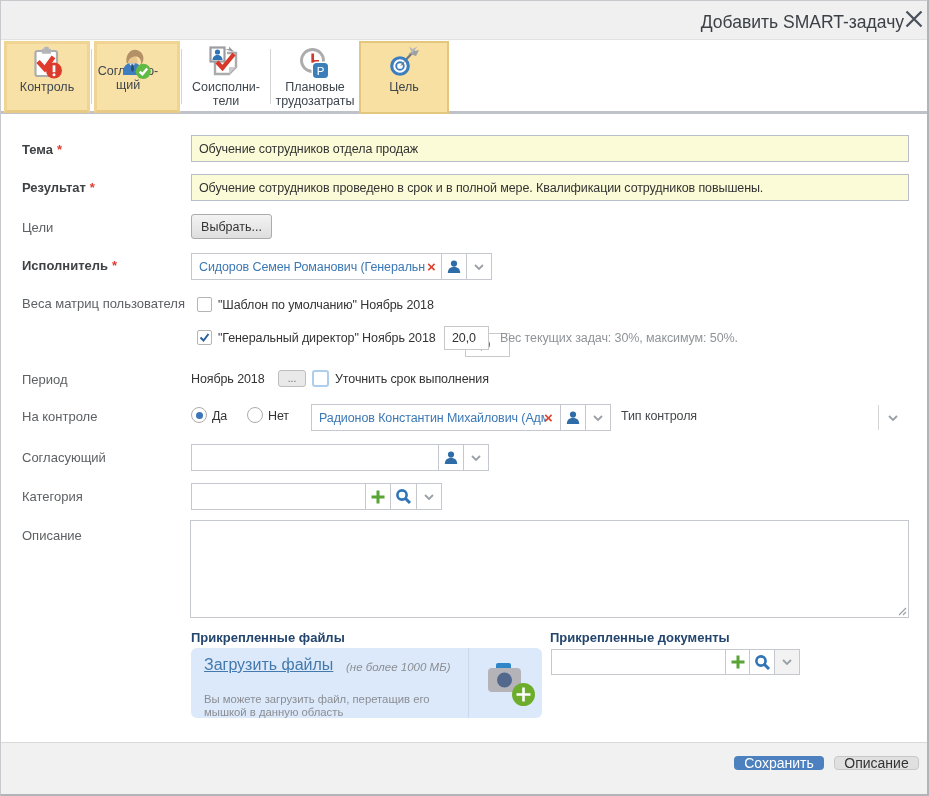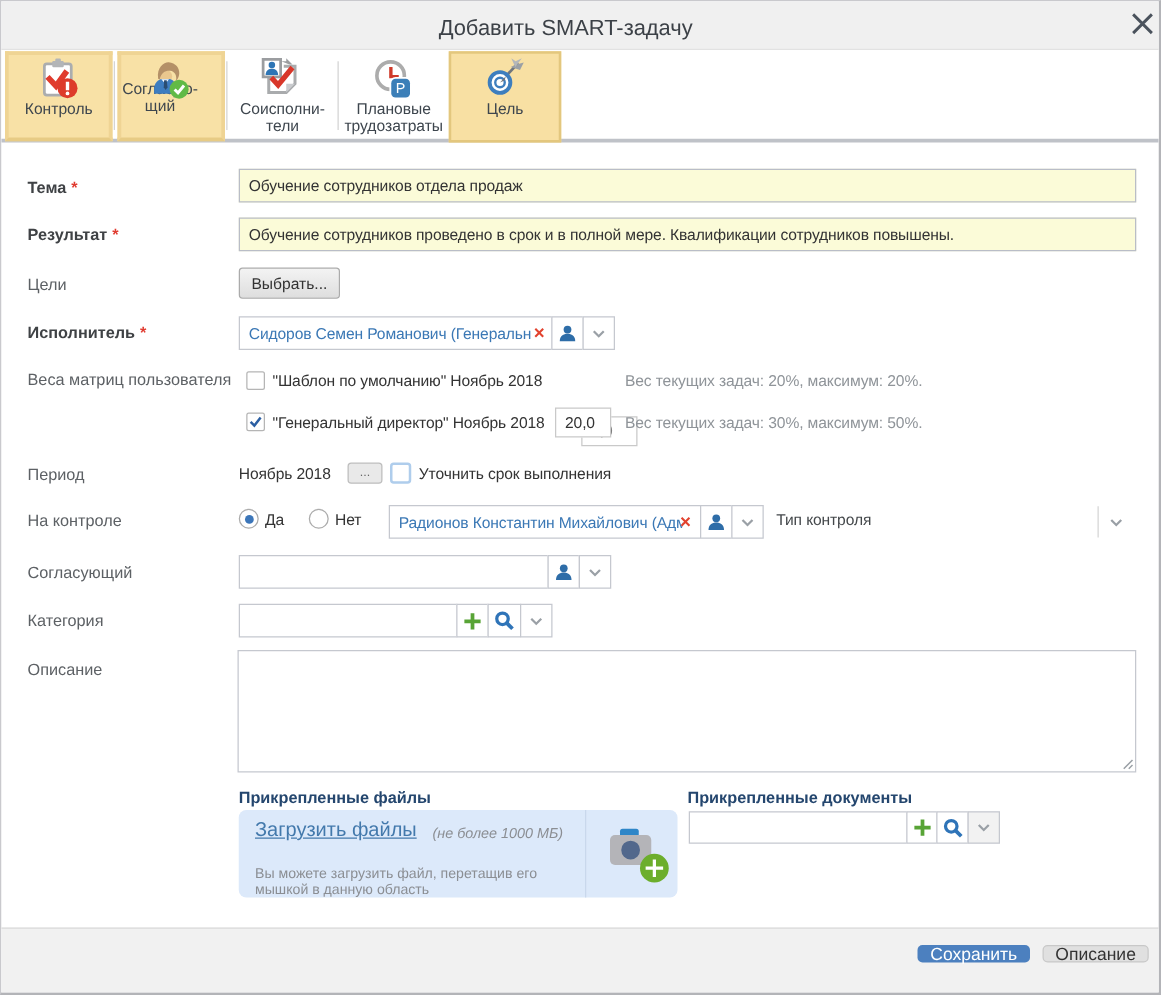--- a/index.html
+++ b/index.html
@@ -2,21 +2,21 @@
 <html lang="ru"><head>
 <meta charset="utf-8">
 <style>
   * { margin:0; padding:0; box-sizing:border-box; }
   html,body { width:929px; height:796px; background:#fff; font-family:"Liberation Sans", sans-serif; }
   #dlg { position:relative; width:929px; height:796px; background:#fff; overflow:hidden;
          border:1px solid #c9c9cd; border-right:2px solid #b3b4b8; border-bottom:2px solid #b3b4b8; }
   .abs { position:absolute; }
   
   #titlebar { left:0; top:0; width:100%; height:39px; background:#f0f0f0; border-bottom:1px solid #e2e2e2; }
-  #title { width:903px; top:11px; text-align:center; font-size:17.5px; color:#3c4147; }
+  #title { width:903px; top:11px; text-align:right; font-size:17.5px; color:#3c4147; }
   
   #toolbar { left:0; top:39px; width:100%; height:74px; background:#fff; border-bottom:3px solid #bfc2c8; }
   .tbtn { top:0; height:72px; }
   .tbtn.yellow { background:#f8e1a6; border:3px solid #efd494; border-bottom-color:#e7cb85; }
   .tbtn.sel { background:#f8e0a3; border:2px solid #e3c77e; }
   .tlabel { width:100%; top:41px; text-align:center; font-size:12.5px; line-height:13.5px; color:#3e464e; }
   .tsep { width:1px; top:9px; height:55px; background:#d4d4d4; }
   
   .lbl { left:21px; font-size:13px; color:#5d6165; white-space:nowrap; }
   .lbl.b { font-weight:bold; color:#3f4245; }
@@ -124,21 +124,20 @@
   <div class="abs btnbox" style="left:465px; top:252px; width:26px; height:27px;">
     <svg width="12" height="8">
         <path d="M2 2 L6 6 L10 2" stroke="#9aa0a6" stroke-width="1.8" fill="none"></path>
       </svg>
   </div>
 
   <div class="abs lbl" style="top:295px;">Веса матриц пользователя</div>
   <div class="abs cb" style="left:196px; top:296px; width:15px; height:15px;"></div>
   <div class="abs v" style="left:217px; top:297px; color:#333;">"Шаблон по умолчанию" Ноябрь 2018</div>
   <div class="abs inp" style="left:464px; top:292px; width:45px; height:24px; border-color:#c9c9c9;margin-top:40px;">0,0</div>
-  <div class="abs gray v" style="left:499px; top:297px;">Вес текущих задач: 20%, максимум: 20%.</div>
 
   <div class="abs cb" style="left:196px; top:329px; width:15px; height:15px;">
     <svg width="13" height="13" style="position:absolute;left:0;top:0;">
         <path d="M2.5 6.5 L5.5 9.5 L10.5 3" stroke="#2b5fa3" stroke-width="2" fill="none"></path>
       </svg>
   </div>
   <div class="abs v" style="left:217px; top:330px; color:#333;">"Генеральный директор" Ноябрь 2018</div>
   <div class="abs inp" style="left:443px; top:325px; width:45px; height:24px; border-color:#c9c9c9;">20,0</div>
   <div class="abs gray v" style="left:499px; top:330px;">Вес текущих задач: 30%, максимум: 50%.</div>
 

